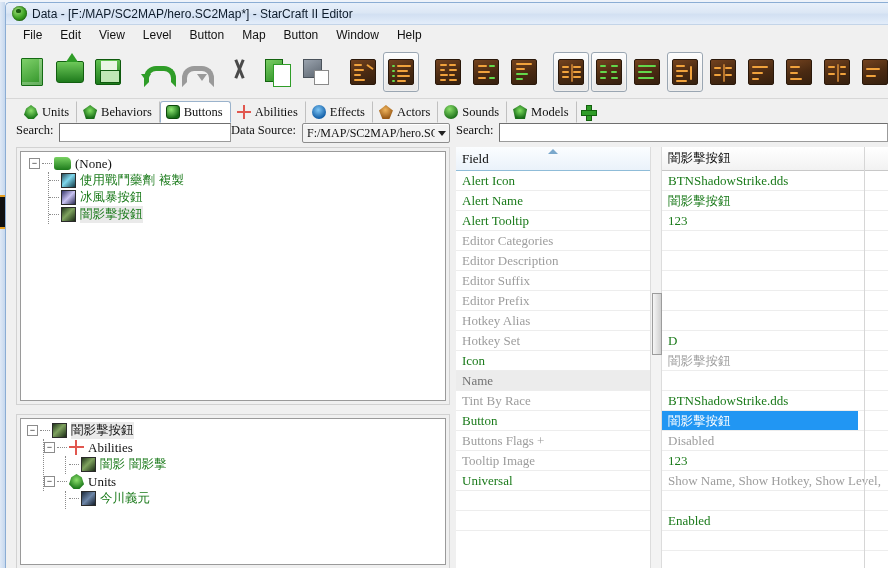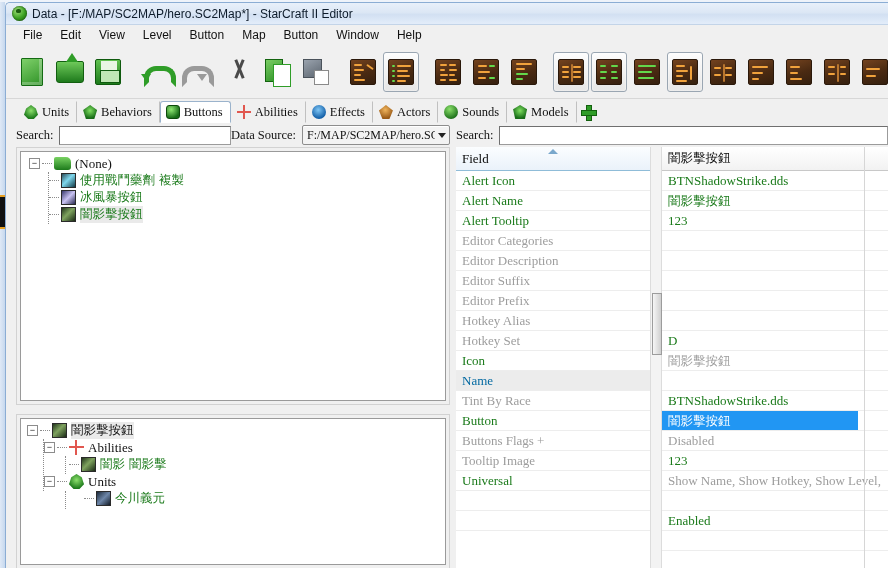--- a/index.html
+++ b/index.html
@@ -191,21 +191,21 @@
   .ti-models { background: radial-gradient(circle at 50% 40%, #7fe060, #176b17 70%); clip-path: polygon(50% 0,100% 30%,85% 100%,15% 100%,0 30%); }
   .tab-plus {
     width: 22px; height: 22px; display:flex;align-items:center;justify-content:center;
   }
   .plus-ico { width:14px; height:14px; position:relative; }
   .plus-ico::before{content:"";position:absolute;left:5px;top:0;width:4px;height:14px;background:#2f9d28;border:0.5px solid #14610f;}
   .plus-ico::after{content:"";position:absolute;left:0;top:5px;width:14px;height:4px;background:#2f9d28;border:0.5px solid #14610f;}
 
   
   .searchrow {
-    position:absolute; top:120px; height:24px; display:flex; align-items:center;
+    position:absolute; top:120px; height:24px; display:flex; 
   }
   .searchrow.left { left: 10px; width: 434px; }
   .searchrow.right { left: 450px; right: 0; }
   .sr-label {
     font-family:"Liberation Serif",serif; font-size:12.5px; color:#111;
     margin-right:6px; white-space:nowrap;
   }
   .sr-input {
     height:19px; background:#fff; border:1px solid #9b9b9b;
     border-top-color:#6f6f6f; border-left-color:#6f6f6f;
@@ -297,21 +297,21 @@
     border-bottom:5px solid #7aa8cc;
   }
   .grow {
     height:20px; border-bottom:1px solid #ededed;
     display:flex; align-items:center; padding-left:6px; white-space:nowrap;
   }
   .gtxt { font-family:"Liberation Serif",serif; font-size:13px; line-height:13px; }
   .gtxt.cjk { font-family:"DejaVu Sans","Liberation Sans",sans-serif; font-size:12.5px; }
   .c-green { color:#1a7a1a; }
   .c-gray  { color:#9d9d9d; }
-  .c-black { color:#0369a1; }
+  .c-black { color:#737373; }
   .c-white { color:#ffffff; }
   .row-sel-field { background:#ececec; }
   .vsplit { position:absolute; left:202px; top:0; bottom:0; width:1px; background:#d6d6d6; }
 </style>
 </head>
 <body>
 
 <div id="app">
 
   <div class="dockstrip">
@@ -607,21 +607,21 @@
           <span class="tlabel green cjk">闇影 闇影擊</span>
         </div>
 
         <div class="tnode" style="padding-left:23px;">
           <span class="expander">−</span>
           <span class="dots"></span>
           <span class="t-ico un-mark"></span>
           <span class="tlabel">Units</span>
         </div>
 
-        <div class="tnode" style="padding-left:63px;">
+        <div class="tnode" style="padding-left:48px;">
           <span class="dots"></span>
           <span class="t-ico img-unit"></span>
           <span class="tlabel green cjk">今川義元</span>
         </div>
       </div>
     </div>
 
     <div id="grid">
 
       <div class="grid-col-field">

